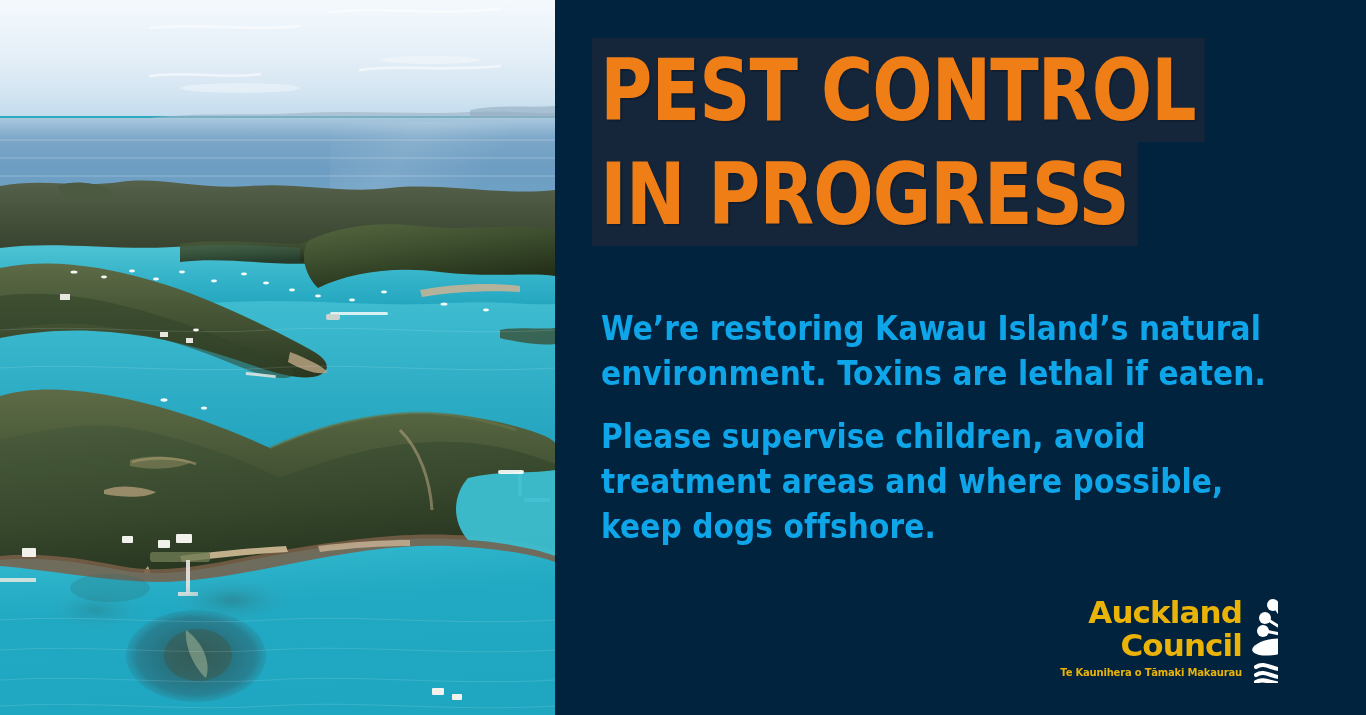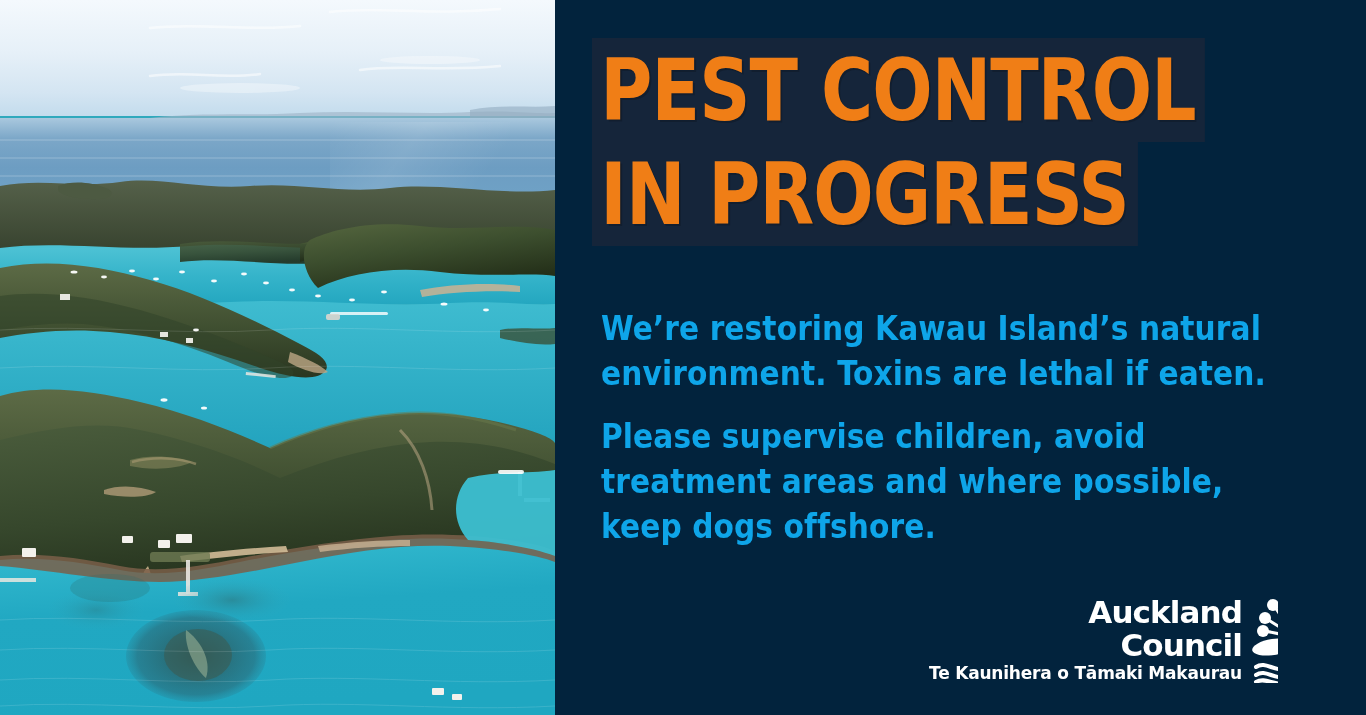--- a/index.html
+++ b/index.html
@@ -86,35 +86,35 @@
   .logo {
     position: absolute;
     right: 28px;
     bottom: 32px;
     display: flex;
     align-items: flex-end;
     gap: 10px;
   }
   .logo-words {
     text-align: right;
-    color: #ffffff;
+    color: #eab308;
     padding-bottom: 2px;
   }
   .logo-word {
     font-family: "DejaVu Sans", "Liberation Sans", sans-serif;
     font-weight: bold;
     font-size: 31px;
     line-height: 33px;
     letter-spacing: -0.9px;
     display: block;
   }
   .logo-tagline {
     font-family: "DejaVu Sans", "Liberation Sans", sans-serif;
     font-weight: bold;
-    font-size: 17px;
+    font-size: 10px;
     line-height: 16px;
     letter-spacing: -0.2px;
     display: block;
     margin-top: 3px;
   }
   .logo-mark { width: 86px; height: 92px; display:block; }
 </style>
 </head>
 <body>
 

